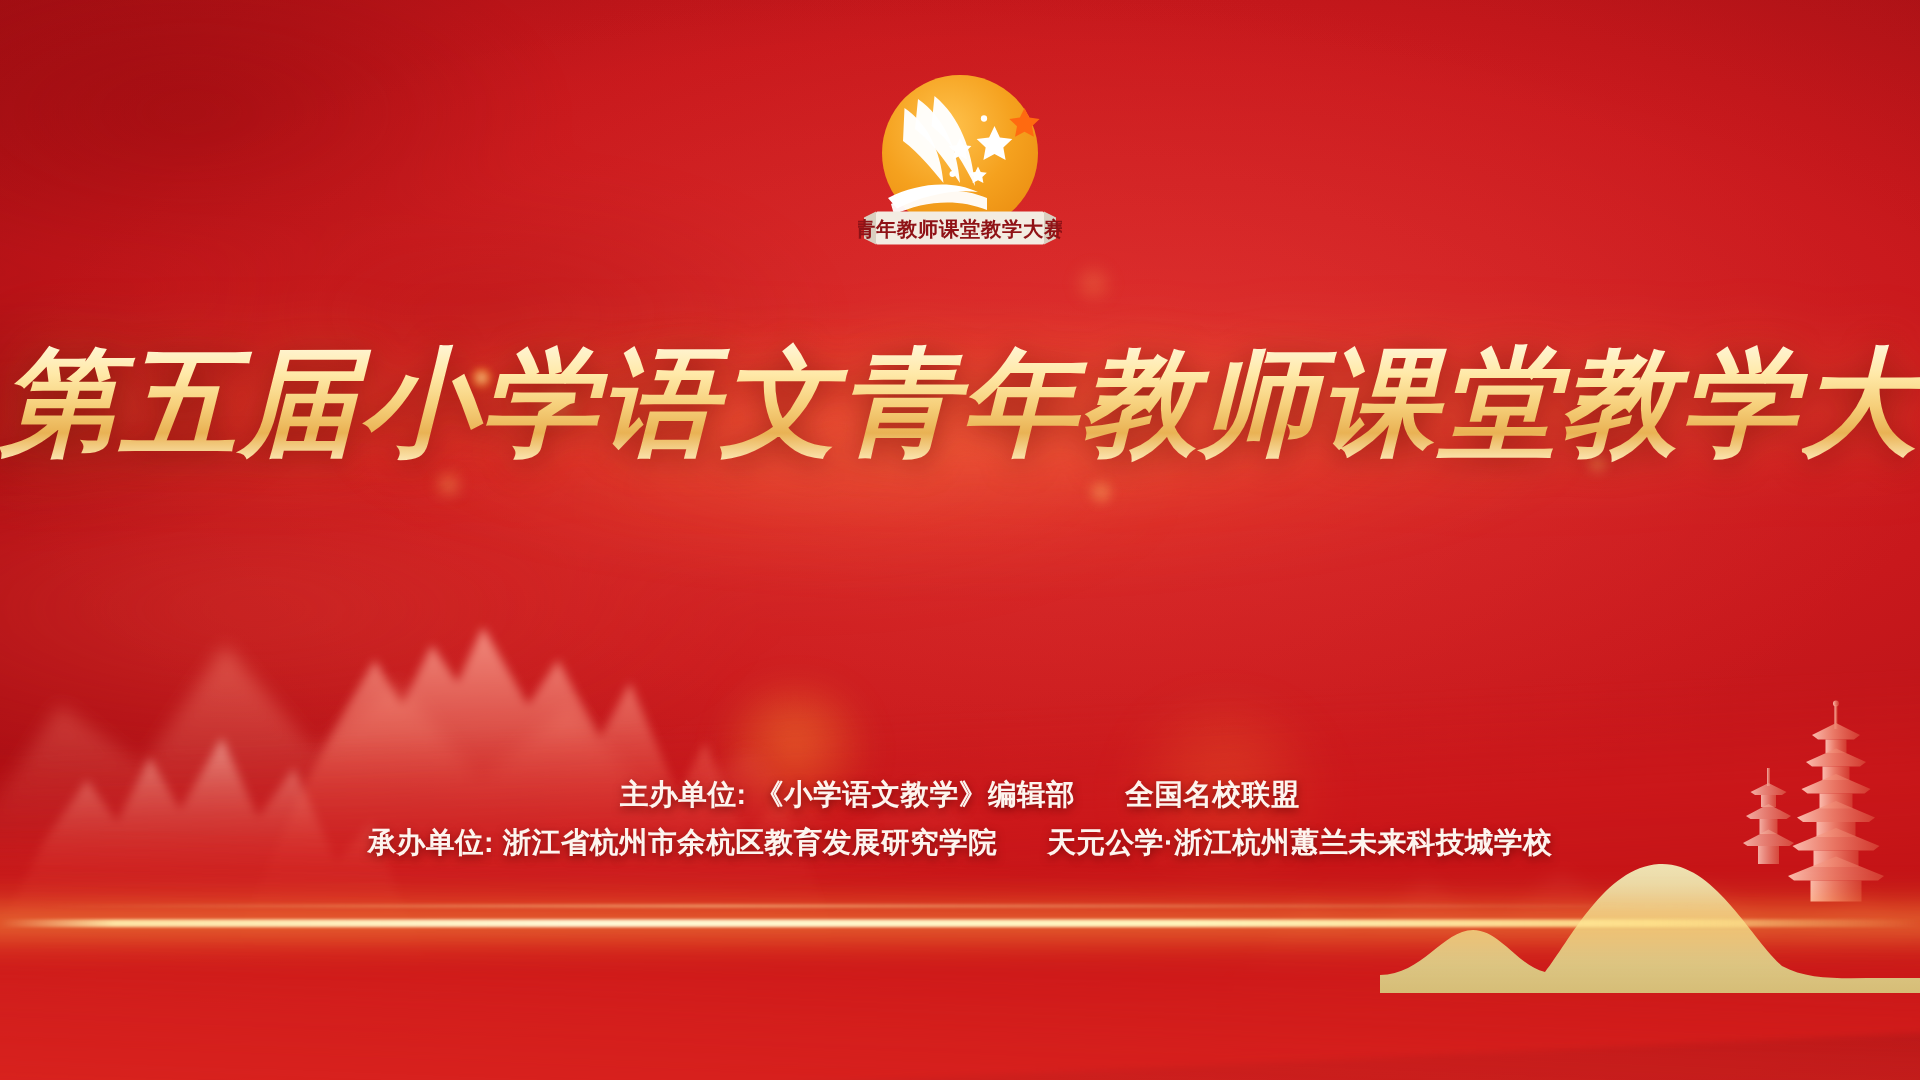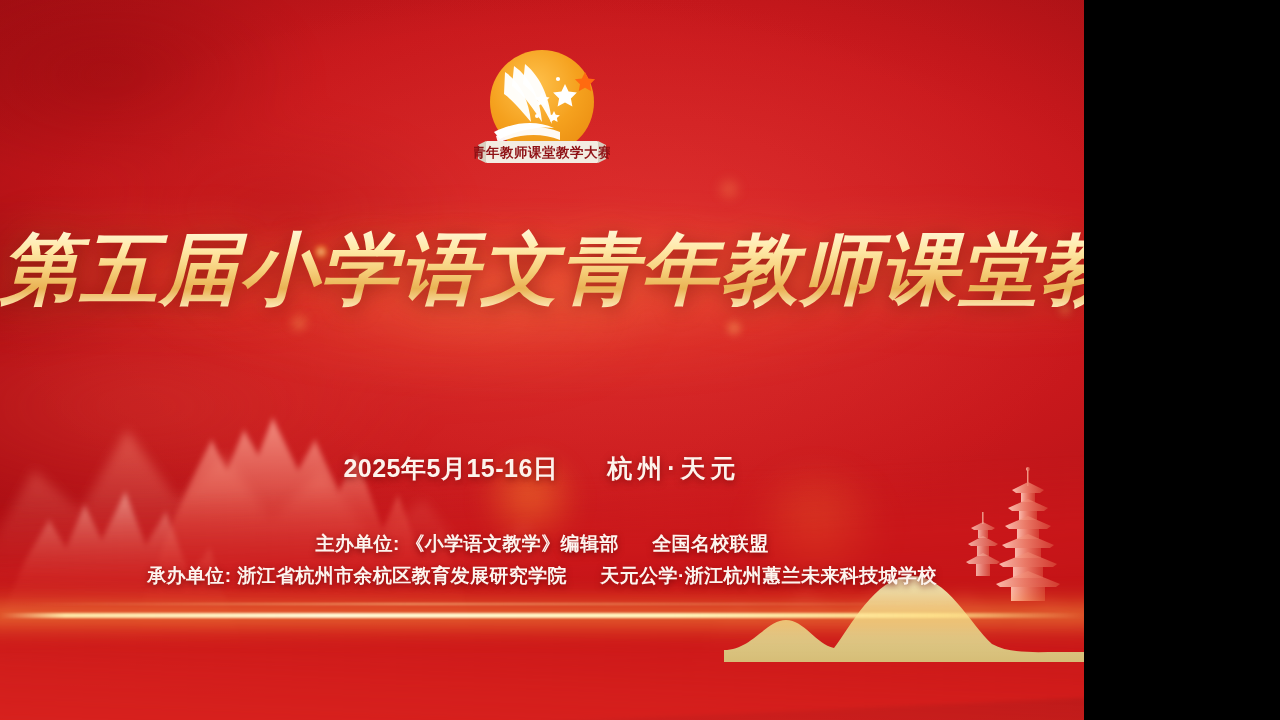--- a/index.html
+++ b/index.html
@@ -3,21 +3,21 @@
 <meta charset="utf-8">
 <title>Event Poster</title>
 <style>
   html, body {
     margin: 0;
     padding: 0;
     background: #000;
   }
   #stage {
     position: relative;
-    width: 1084px;
+    width: 1280px;
     height: 720px;
     overflow: hidden;
     font-family: "Liberation Sans", "DejaVu Sans", sans-serif;
     background: #c9161a;
   }
 
   
   .bg-base {
     position: absolute; inset: 0;
     background:
@@ -157,21 +157,20 @@
   .date-line .gap { display:inline-block; width: 34px; }
   .date-line .place { letter-spacing: 5px; }
   .org-line {
     position: absolute; left: 0; right: 0;
     font-size: 19px;
     font-weight: 700;
     color: #fdf4ee;
     letter-spacing: .4px;
     text-shadow: 0 2px 6px rgba(110,8,8,.8);
     white-space: nowrap;
-    margin-top: 14px;
   }
   .org-1 { top: 517px; }
   .org-2 { top: 549px; text-align: center; }
   .org-line .gap { display:inline-block; width: 22px; }
 </style>
 </head>
 <body>
 
 <div id="stage">
 
@@ -320,25 +319,20 @@
         <text x="68" y="113" text-anchor="middle" font-family="'DejaVu Sans','Liberation Sans',sans-serif" font-size="13.5" font-weight="bold" fill="#8f1216" letter-spacing="0.5">青年教师课堂教学大赛</text>
       </g>
     </svg>
   </div>
 
   <div class="content">
 
     <div class="main-title">第五届小学语文青年教师课堂教学大赛</div>
 
 
-    <div class="date-line">
-      <span>2025年5月15-16日</span>
-      <span class="gap"></span>
-      <span class="place">杭州·天元</span>
-    </div>
 
     <div class="org-line org-1">
       <span>主办单位:</span>
       <span>《小学语文教学》编辑部</span>
       <span class="gap"></span>
       <span>全国名校联盟</span>
     </div>
 
     <div class="org-line org-2">
       <span>承办单位:</span>

